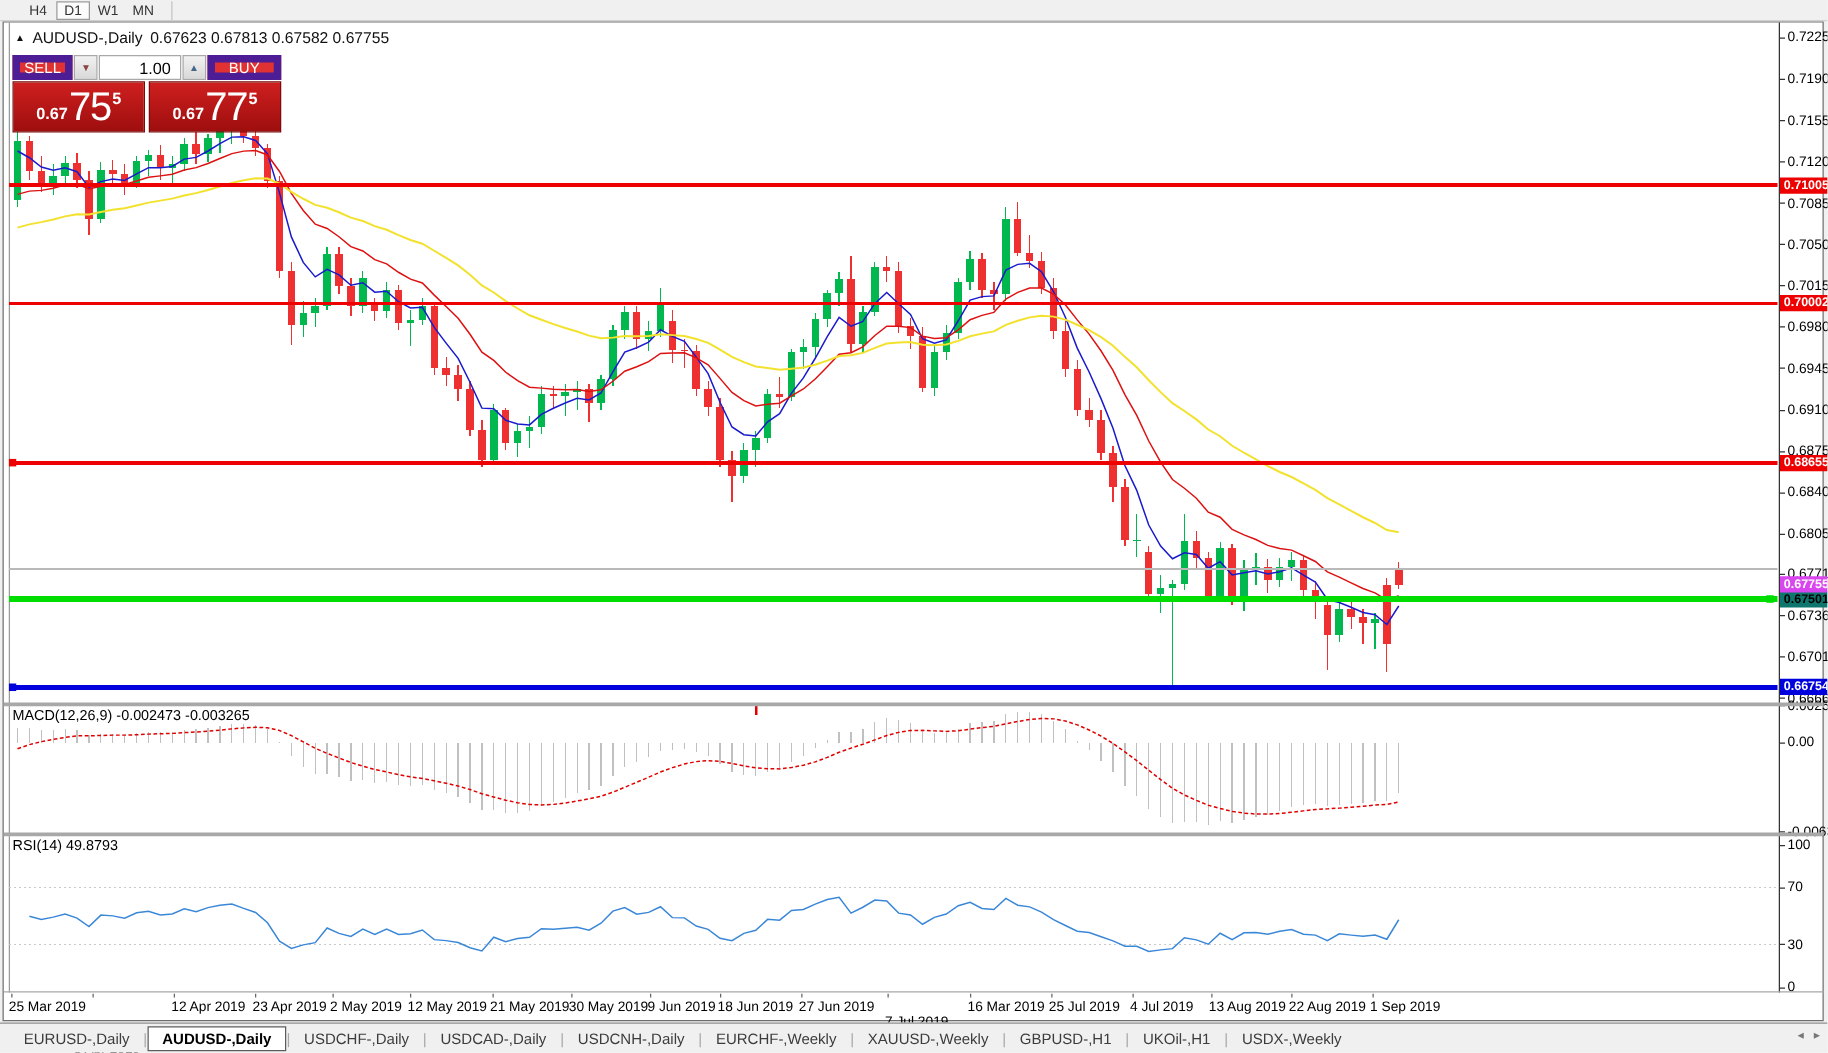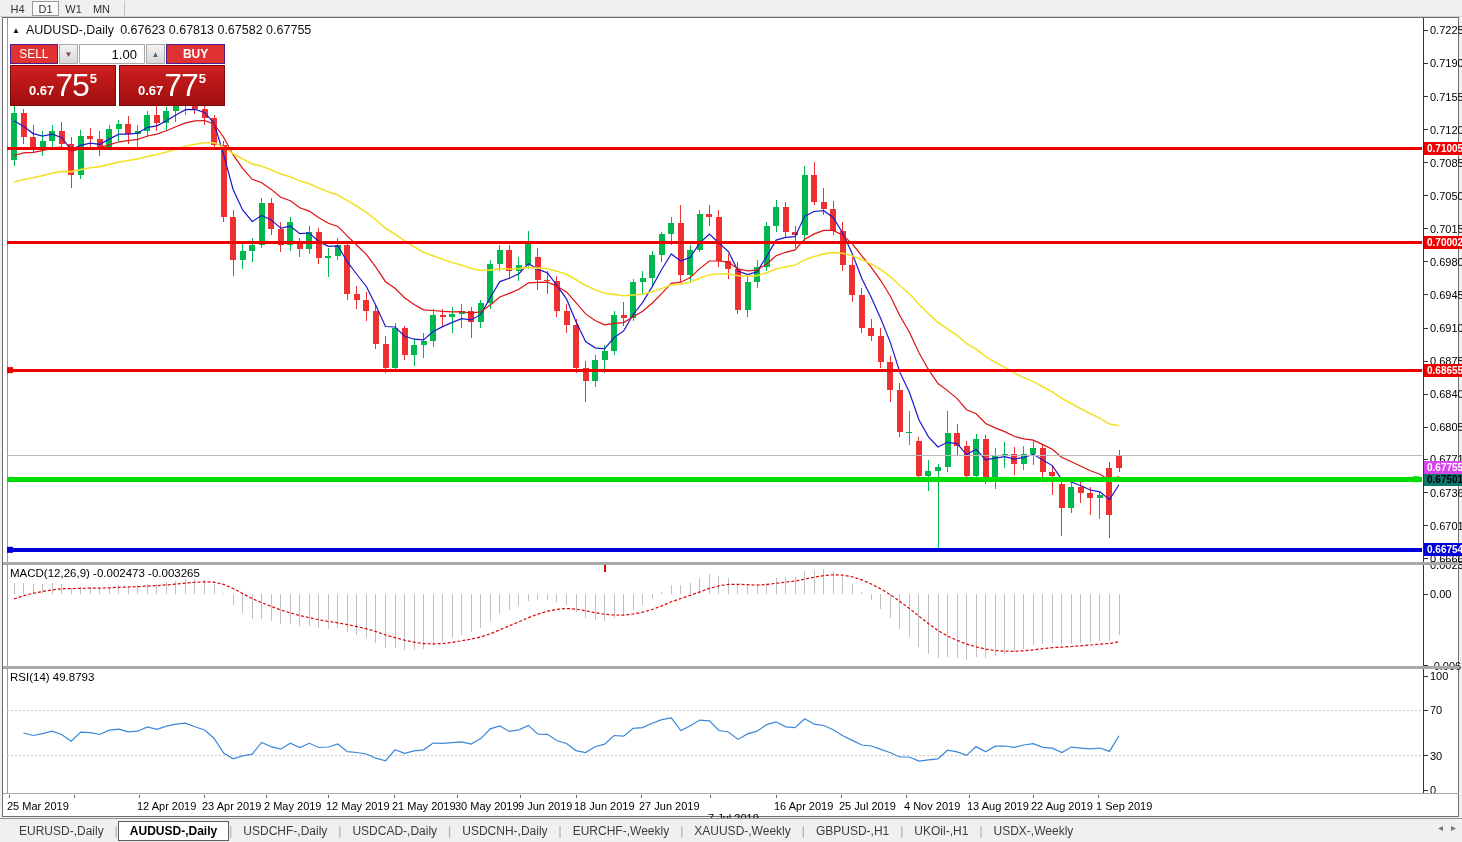--- a/index.html
+++ b/index.html
@@ -2,21 +2,21 @@
 <html><head>
 <meta charset="utf-8">
 <style>
   * { margin:0; padding:0; box-sizing:border-box; }
   html,body { width:1462px; height:842px; overflow:hidden; background:#f0f0f0;
               font-family:"Liberation Sans", sans-serif; }
   #app { position:relative; width:1462px; height:842px; }
 
   
   #tf-toolbar { position:absolute; left:0; top:0; width:1462px; height:17px;
-    background:#f0f0f0; border-bottom:1px solid #cfcfcf; display:flex; align-items:center; padding-left:4px; z-index:6; }
+    background:#f0f0f0; border-bottom:1px solid #cfcfcf; display:flex; align-items:center; padding-left:17px; z-index:6; }
   .tf-btn { width:27px; height:15px; font-size:11px; color:#333; text-align:center; line-height:15px;
     margin-right:1px; cursor:default; border:1px solid transparent; }
   .tf-btn.active { background:#fbfbfb; border:1px solid #9a9a9a; }
   .tf-sep { width:1px; height:15px; background:#c4c4c4; margin-left:8px; }
 
   
   #chart-window { position:absolute; left:2px; top:17px; width:1457px; height:800px;
     background:#ffffff; border:1px solid #6e6e6e; z-index:1; }
   #left-border { position:absolute; left:7px; top:18px; width:1px; height:776px; background:#9a9a9a; z-index:2; }
   #axis-border { position:absolute; left:1423px; top:18px; width:1px; height:776px; background:#333; z-index:3; }
@@ -24,23 +24,23 @@
   #plot { position:absolute; left:0; top:0; width:1462px; height:842px; z-index:2; }
 
   #chart-header { position:absolute; left:12px; top:23px; z-index:4; font-size:12.5px; color:#111;
     display:flex; align-items:center; gap:6px; }
   #chart-header .arrow { font-size:8px; color:#111; }
   #chart-header .sym { font-weight:bold; font-weight:normal; }
 
   
   #trade-widget { position:absolute; left:10px; top:44px; width:215px; z-index:5; }
   .tw-row1 { display:flex; height:20px; gap:1px; }
-  .tw-sell,.tw-buy { background:#e03232; border:1px solid #4c1d95; color:#fff; font-size:12px;
+  .tw-sell,.tw-buy { background:#e03232; border:6px solid #4c1d95; color:#fff; font-size:12px;
      display:flex; align-items:center; justify-content:center; cursor:pointer; }
-  .tw-sell { width:52px; } .tw-buy { width:64px;font-weight:bold; }
+  .tw-sell { width:52px; } .tw-buy { width:64px; }
   .tw-spin { width:21px; background:linear-gradient(#f2f2f2,#d8d8d8); border:1px solid #a8a8a8;
      display:flex; align-items:center; justify-content:center; font-size:8px; cursor:pointer; }
   .tw-spin.down { color:#884444; } .tw-spin.up { color:#446688; }
   .tw-vol { width:71px; background:#fff; border:1px solid #a8a8a8; font-size:13px; color:#000;
      display:flex; align-items:center; justify-content:flex-end; padding-right:7px; }
   .tw-row2 { display:flex; gap:3px; margin-top:1px; height:41px; }
   .tw-price { width:106px; background:linear-gradient(#cf1f1f,#9e0e0e); border:1px solid #7d0a0a;
      color:#fff; display:flex; align-items:center; justify-content:center; cursor:pointer; }
   .tw-price .small { font-size:13px; font-weight:bold; margin-top:10px; }
   .tw-price .big { font-size:32px; letter-spacing:-1px; margin:0 1px; }
@@ -591,25 +591,25 @@
       <div class="xlab" style="left: 452px;">30 May 2019</div>
       <div class="xdash" style="left: 517px;"></div>
       <div class="xlab" style="left: 515px;">9 Jun 2019</div>
       <div class="xdash" style="left: 573px;"></div>
       <div class="xlab" style="left: 571px;">18 Jun 2019</div>
       <div class="xdash" style="left: 638px;"></div>
       <div class="xlab" style="left: 636px;">27 Jun 2019</div>
       <div class="xdash" style="left: 707px;"></div>
       <div class="xlab" style="left: 705px; margin-top: 12px;">7 Jul 2019</div>
       <div class="xdash" style="left: 773px;"></div>
-      <div class="xlab" style="left: 771px;">16 Apr 2019</div>
+      <div class="xlab" style="left: 771px;">16 Mar 2019</div>
       <div class="xdash" style="left: 838px;"></div>
       <div class="xlab" style="left: 836px;">25 Jul 2019</div>
       <div class="xdash" style="left: 903px;"></div>
-      <div class="xlab" style="left: 901px;">4 Nov 2019</div>
+      <div class="xlab" style="left: 901px;">4 Jul 2019</div>
       <div class="xdash" style="left: 966px;"></div>
       <div class="xlab" style="left: 964px;">13 Aug 2019</div>
       <div class="xdash" style="left: 1030px;"></div>
       <div class="xlab" style="left: 1028px;">22 Aug 2019</div>
       <div class="xdash" style="left: 1095px;"></div>
       <div class="xlab" style="left: 1093px;">1 Sep 2019</div>
     </div>
 
   <div id="tabbar">
       <div class="tab">EURUSD-,Daily</div>

